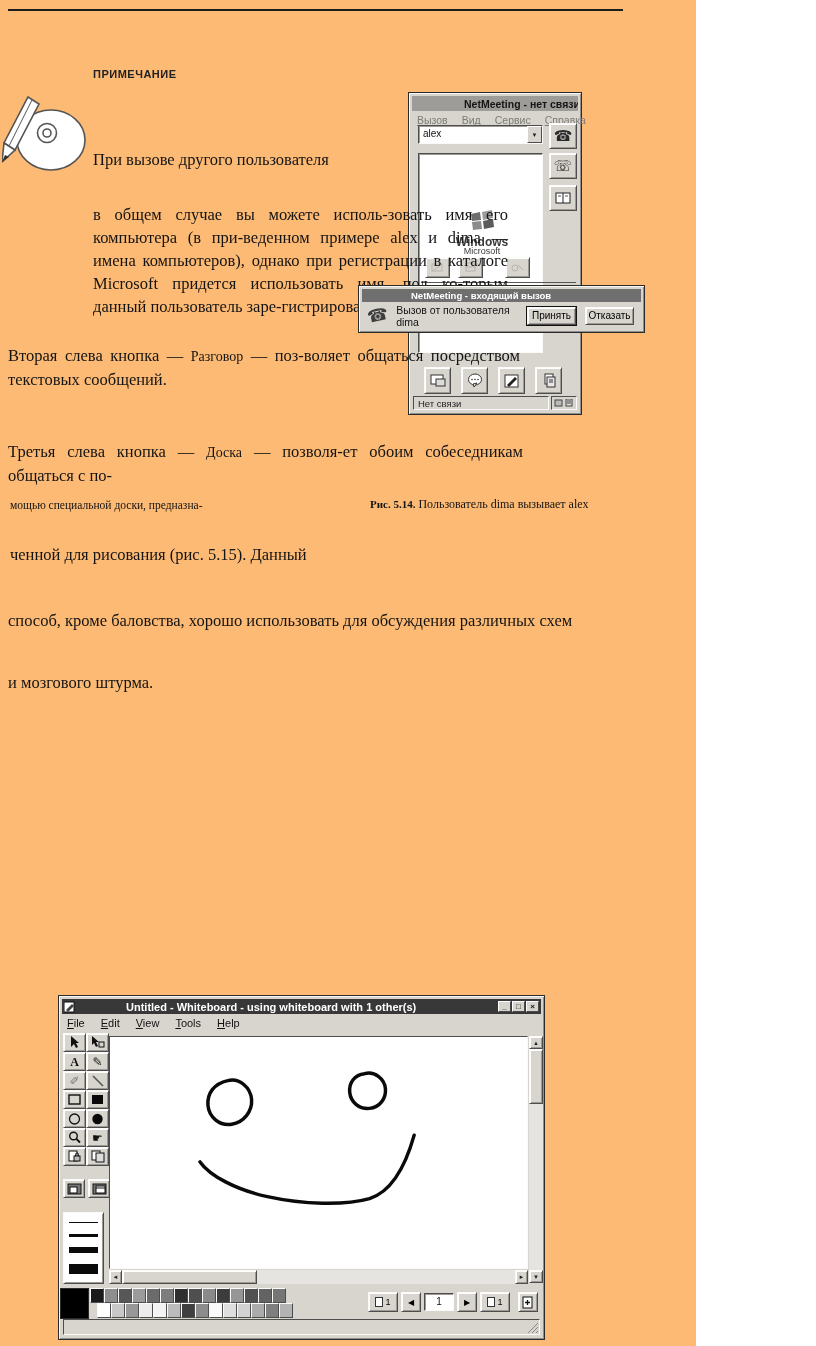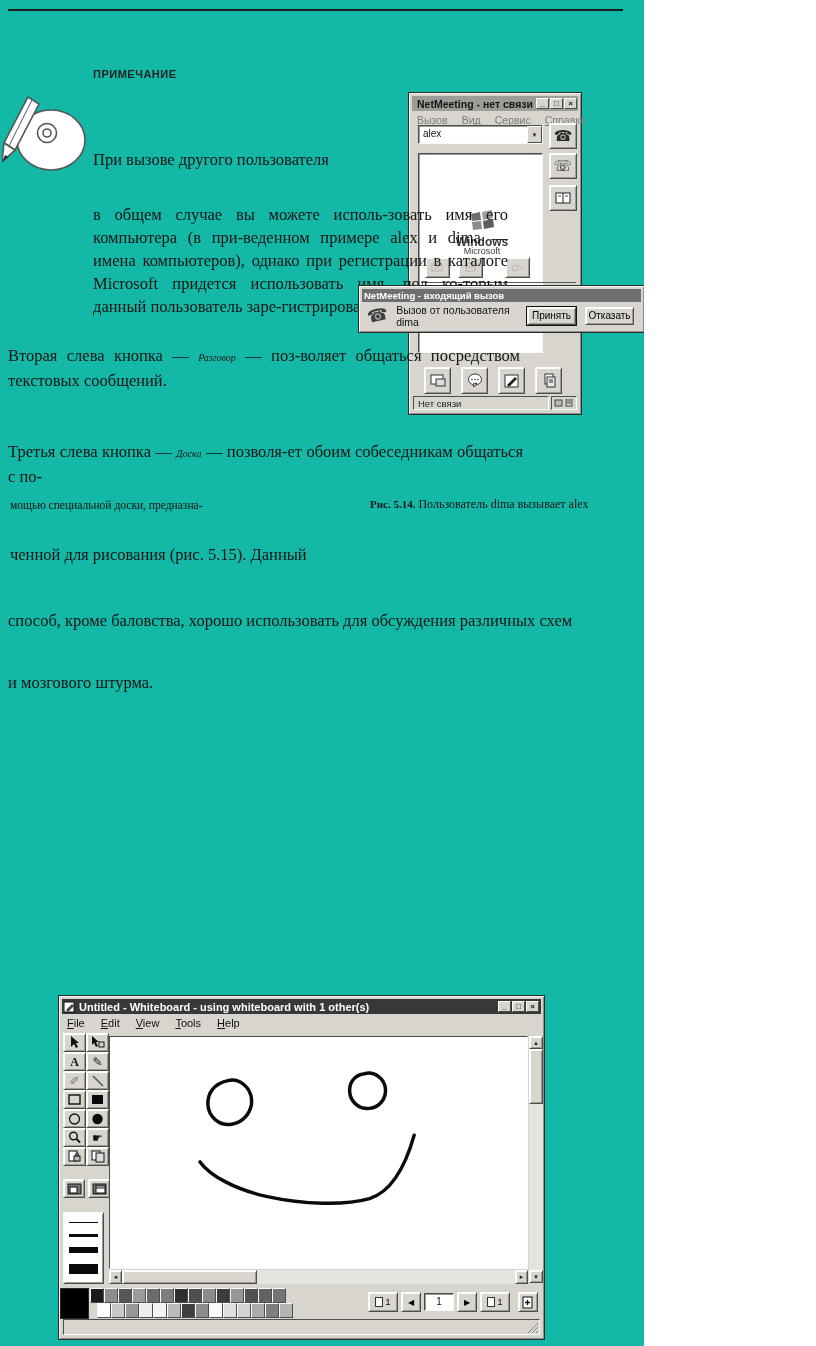--- a/index.html
+++ b/index.html
@@ -3,40 +3,40 @@
 <meta charset="utf-8">
 <style>
   :root{
     --win-face:#d8d5cf;
     --win-dark:#5a5a5a;
     --win-light:#f7f6f4;
   }
   *{margin:0;padding:0;box-sizing:border-box;}
   html,body{background:#ffffff;}
   body{font-family:"Liberation Serif",serif;color:#111;}
-  .page{position:relative;width:644px;height:1346px;background:#14b8a6;overflow:hidden;}
+  .page{position:relative;width:696px;height:1346px;background:#fdba74;overflow:hidden;}
 
   
   .abs{position:absolute;}
   .doc-text{position:absolute;z-index:5;color:#141414;}
   .rule-top{position:absolute;left:8px;top:9px;width:615px;height:2px;background:#1c1c1c;}
   .note-label{font-family:"Liberation Sans",sans-serif;font-size:11px;font-weight:bold;letter-spacing:.5px;color:#222;}
   .body16{font-size:16.5px;line-height:23px;text-align:justify;}
-  .term-italic{font-style:italic;font-size:10px;font-family:"Liberation Serif",serif;}
+  .term-italic{font-size:14px;font-family:"Liberation Serif",serif;}
   .small-doc{font-size:11.5px;}
   .fig-caption{font-size:12px;}
   .fig-caption b{font-size:11px;}
 
   
   .win{position:absolute;background:var(--win-face);border:1px solid #2b2b2b;
        box-shadow:inset 1px 1px 0 var(--win-light), inset -1px -1px 0 #8f8f8f;
        font-family:"Liberation Sans",sans-serif;}
   .titlebar{position:absolute;left:3px;right:3px;top:3px;height:15px;display:flex;align-items:center;
             padding:0 2px;gap:3px;overflow:hidden;}
-  .titlebar .tb-text{font-size:10.5px;font-weight:bold;white-space:nowrap;flex:1;}
+  .titlebar .tb-text{font-size:10.5px;font-weight:bold;white-space:nowrap;flex:1;margin-left:47px;}
   .tb-btns{display:flex;gap:1px;}
   .tb-btn{width:13px;height:11px;background:#d8d5cf;border:1px solid;border-color:#fff #4a4a4a #4a4a4a #fff;
           font-size:8px;line-height:8px;text-align:center;color:#111;font-weight:bold;
           font-family:"Liberation Sans",sans-serif;padding:0;}
   .menubar{position:absolute;display:flex;gap:14px;font-size:10.5px;align-items:center;}
   .menu-item{cursor:default;}
   .menu-item::first-letter{text-decoration:underline;}
   .raised{background:var(--win-face);border:1px solid;border-color:#fbfaf8 #4d4d4d #4d4d4d #fbfaf8;
           box-shadow:inset 1px 1px 0 #fff, inset -1px -1px 0 #9d9a94;}
   .sunken{background:#fff;border:1px solid;border-color:#4d4d4d #fbfaf8 #fbfaf8 #4d4d4d;

